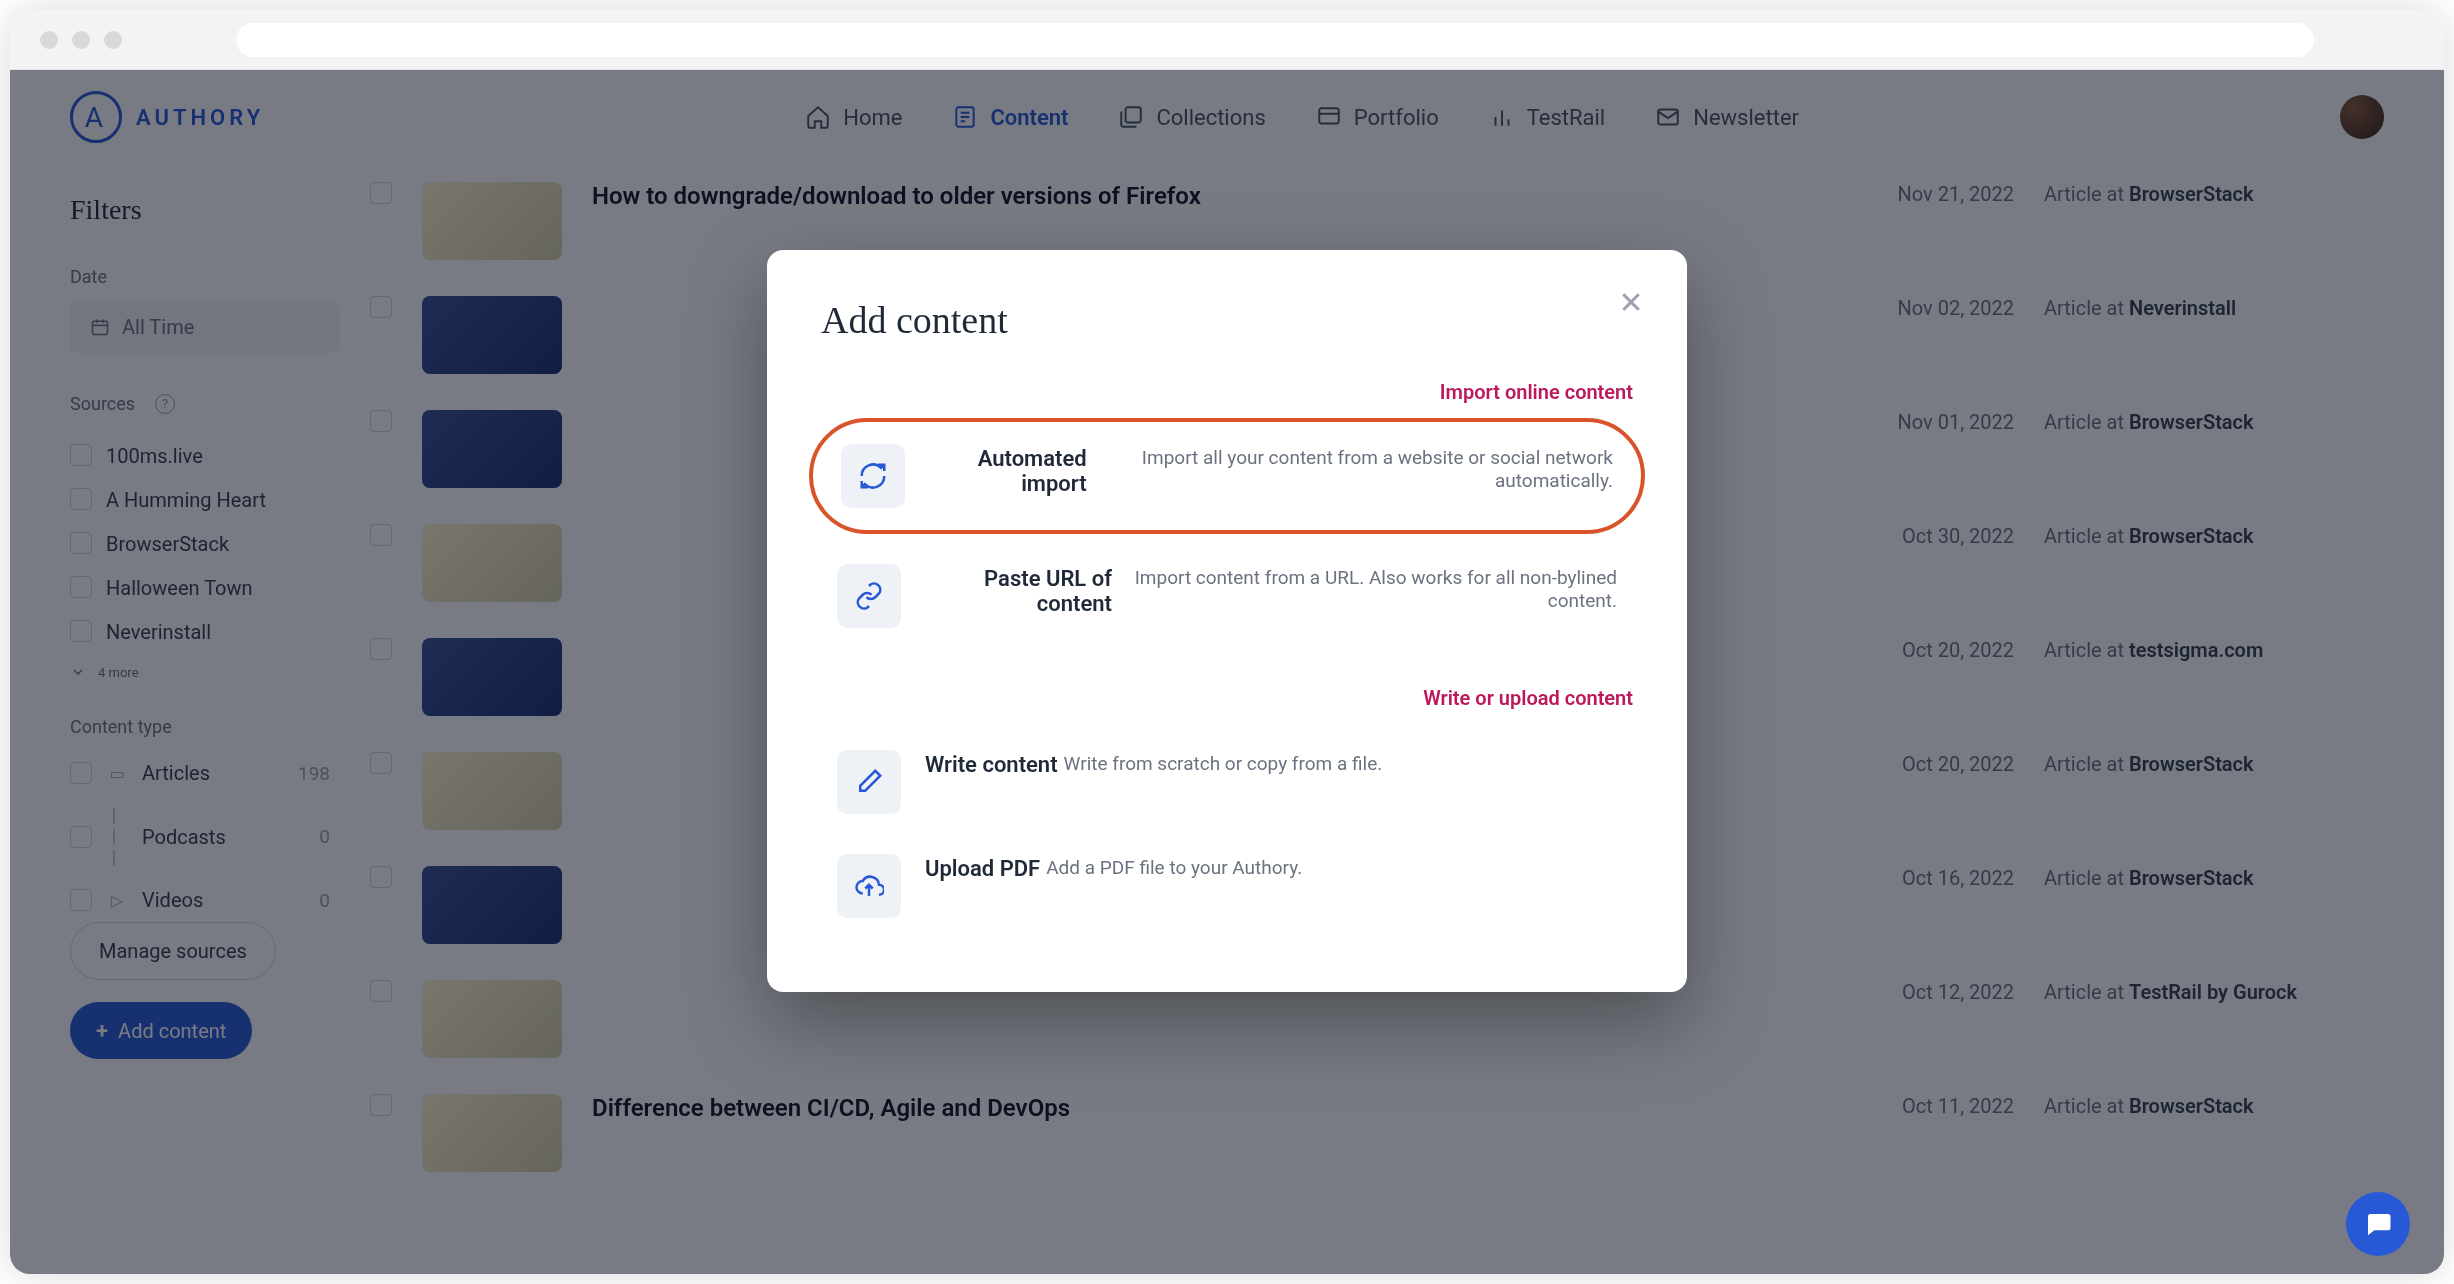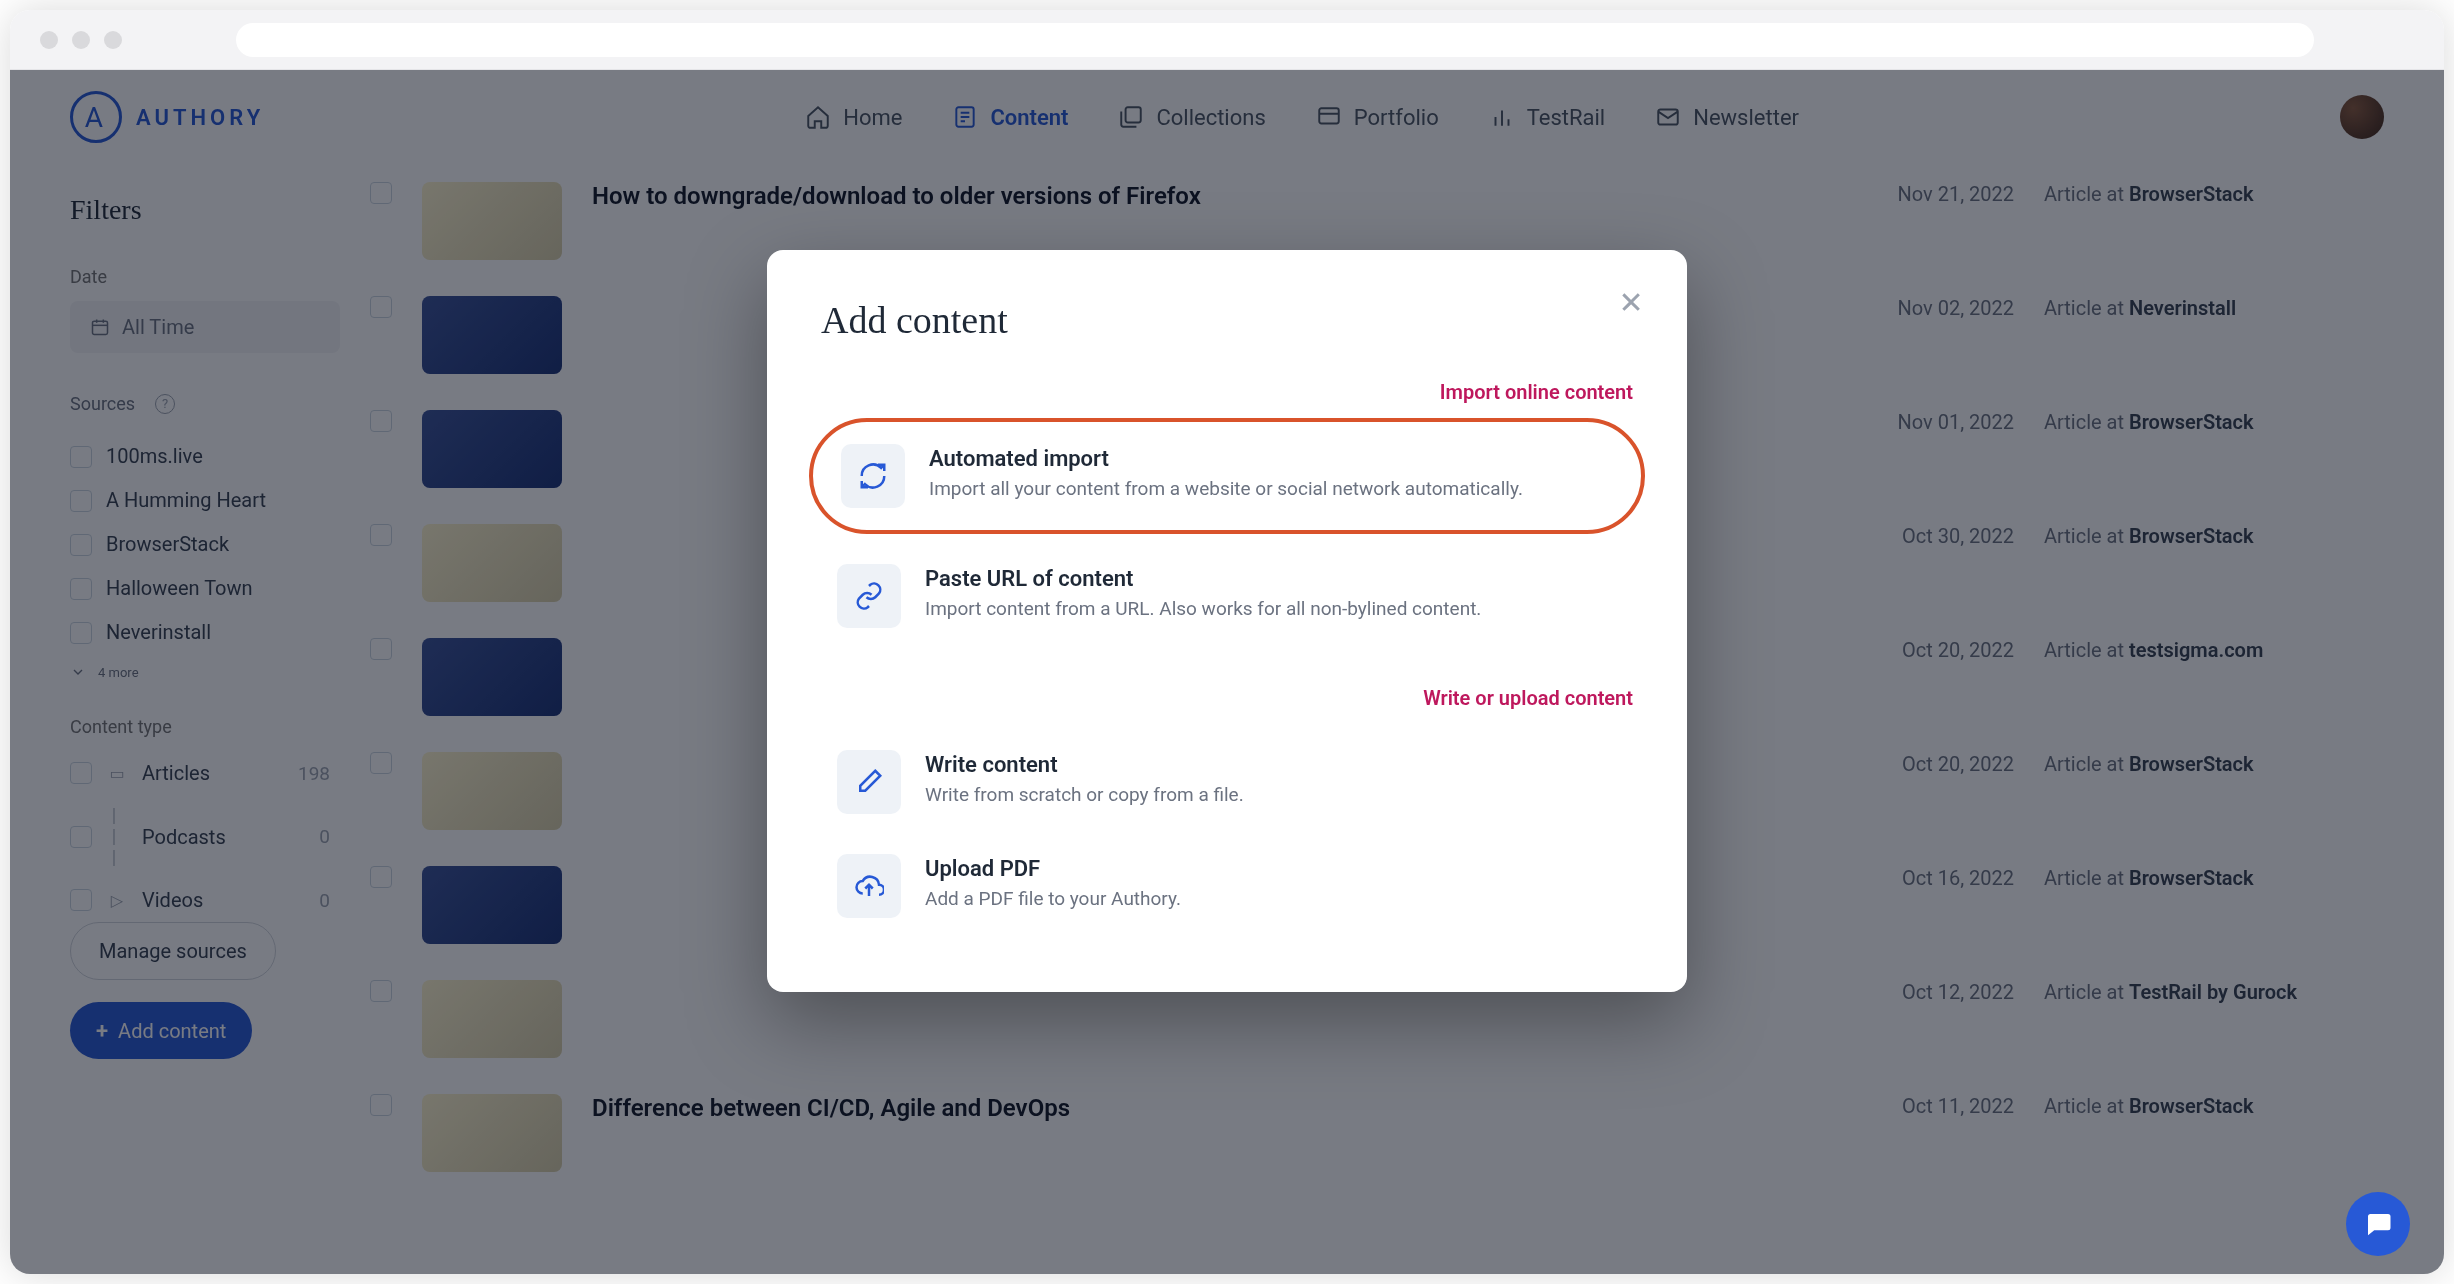--- a/index.html
+++ b/index.html
@@ -54,21 +54,21 @@
 .nav-icon { width:26px; height:26px; }
 .avatar { width:44px; height:44px; border-radius:50%; background: radial-gradient(circle at 30% 30%, #8b5a3c, #3a2318); }
 
 .body { flex:1; display:flex; overflow:hidden; }
 .sidebar { width: 360px; padding: 30px 40px 0 60px; display:flex; flex-direction:column; }
 .filters-title { font-family: Georgia, serif; font-size: 28px; color:#1f2937; margin-bottom: 40px;}
 .filter-label { font-size: 18px; color:#737373; margin-bottom: 14px; }
 .date-chip { display:inline-flex; align-items:center; gap:12px; background:#f3f4f6; border-radius:8px; padding: 14px 20px; color:#6b7280; font-size:20px; width: 270px; margin-bottom:40px;}
 .sources-header { display:flex; align-items:center; gap:20px; color:#6b7280; font-size:18px; margin-bottom:20px;}
 .help-circle { width:20px;height:20px;border:1.5px solid #9ca3af;border-radius:50%;display:inline-flex;align-items:center;justify-content:center;font-size:13px;color:#9ca3af;}
-.check-row { display:flex; align-items:flex-end; gap:14px; padding: 10px 0; color:#374151; font-size:20px;}
+.check-row { display:flex; align-items:flex-start; gap:14px; padding: 10px 0; color:#374151; font-size:20px;}
 .checkbox { width:22px; height:22px; border:1.5px solid #cbd5e1; border-radius:4px; flex-shrink:0; }
 .more-row { display:flex; align-items:center; gap:12px; color:#6b7280; font-size:13px; padding:10px 0 0 0;}
 .content-type { margin-top: 36px; }
 .ct-row { display:flex; align-items:center; gap:14px; padding:10px 0; color:#374151; font-size:20px;}
 .ct-icon { width:22px; display:flex; justify-content:center; color:#9ca3af; font-size:16px;}
 .ct-count { margin-left:auto; color:#9ca3af; font-size:19px;}
 .manage-btn { border:1.5px solid #d1d5db; border-radius:999px; padding: 16px 28px; background:#fff; color:#374151; font-size:20px; width:fit-content;}
 .add-content-btn { margin-top:22px; background:#2759d6; color:#fff; border-radius:999px; padding:16px 26px; font-size:20px; display:flex; align-items:center; gap:10px; width:fit-content;}
 
 .content-list { flex:1; padding: 0 40px 0 0; overflow:hidden; }
@@ -107,21 +107,21 @@
   border: 4px solid #d9532b;
   border-radius: 999px;
   padding: 22px 28px;
   margin: -6px -12px 10px;
 }
 .option-icon {
   width:64px; height:64px; background:#eef2f7; border-radius:10px;
   display:flex; align-items:center; justify-content:center; color:#2759d6; flex-shrink:0;
 }
 .option-icon svg { width:30px; height:30px; }
-.option-texts { display:flex; flex-direction:column; gap:6px; padding-top:2px;}
+.option-texts { display:flex; flex-direction:row; gap:6px; padding-top:2px;text-align:right;}
 .opt-title { font-size:22px; font-weight:600; color:#1f2937; }
 .opt-desc { font-size:19px; color:#6b7280; }
 
 .chat-bubble {
   position:absolute; right:34px; bottom:18px; width:64px; height:64px;
   background:#2759d6; border-radius:50%; display:flex; align-items:center; justify-content:center;
   color:#fff;
 }
 </style>
 </head>

